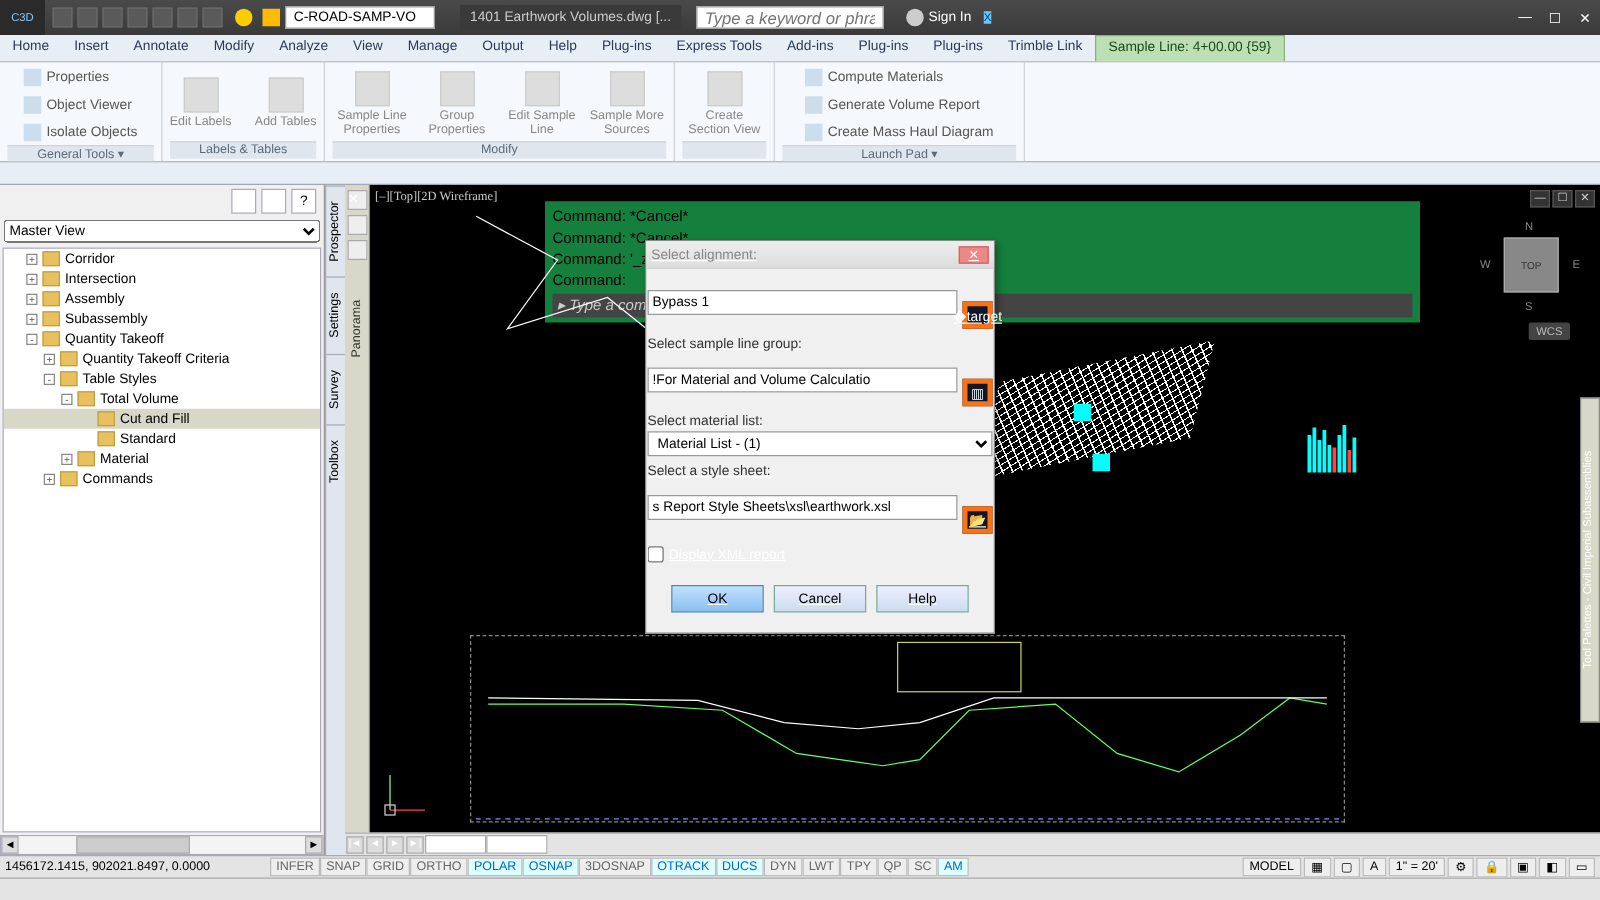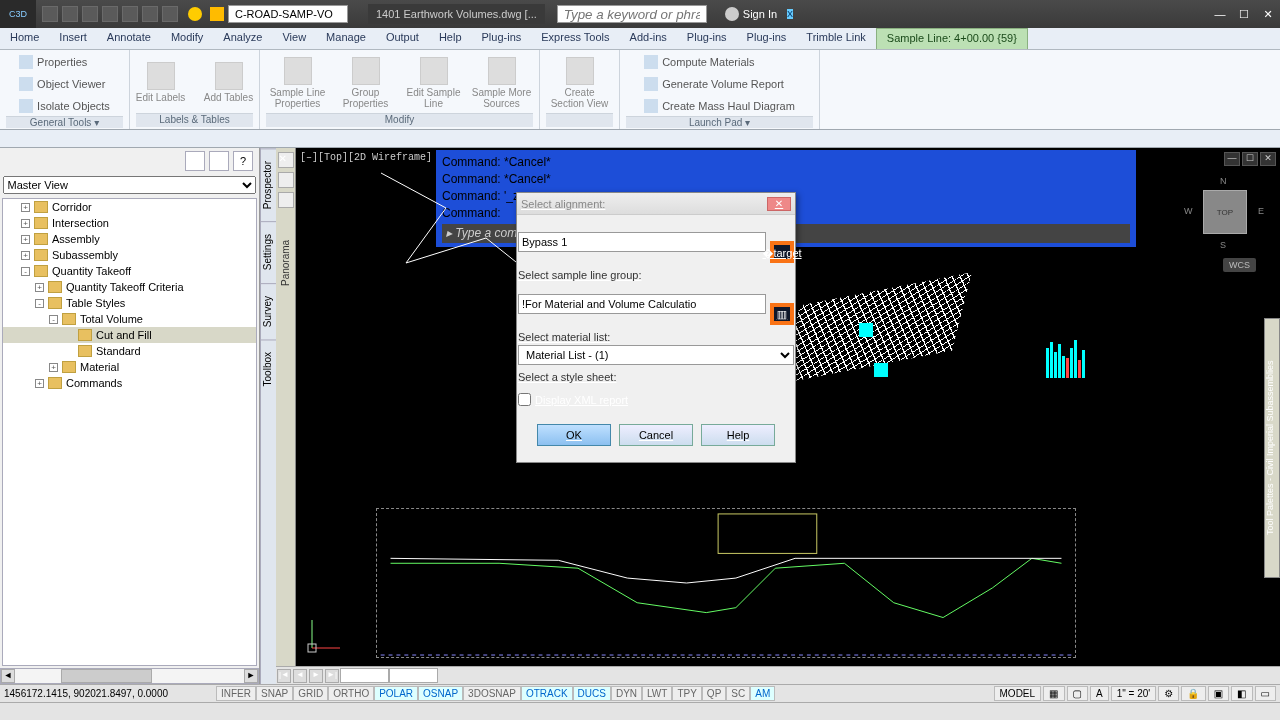--- a/index.html
+++ b/index.html
@@ -51,24 +51,24 @@
 .tree .ic { width:14px;height:12px;background:#e8c060;border:1px solid #c0a040; }
 .ts-tabs { width:16px;background:#e0e6ee;border-left:1px solid #aab;display:flex;flex-direction:column; }
 .ts-tabs span { writing-mode:vertical-rl;transform:rotate(180deg);font-size:10px;padding:12px 1px;border-bottom:1px solid #aab;text-align:center; }
 .hscroll { height:16px;background:#eee;border:1px solid #aab;display:flex;align-items:center; }
 .hscroll .arr{width:14px;height:14px;background:#ddd;border:1px solid #aaa;text-align:center;font-size:9px;}
 .hscroll .track{flex:1;background:#f4f4f4;height:14px;position:relative;}
 .hscroll .thumb{position:absolute;left:20%;width:40%;height:14px;background:#ccc;border:1px solid #aaa;}
 
 
 .draw { flex:1; background:#000; position:relative; color:#fff; }
-.draw .viewlabel { position:absolute;left:4px;top:4px;font-size:10px;color:#ccc;font-family:Liberation Mono, monospace; }
+.draw .viewlabel { position:absolute;left:4px;top:4px;font-size:10px;color:#ccc;font-family:Liberation Serif, serif; }
 .draw .winctrl { position:absolute;right:4px;top:4px;display:flex;gap:2px; }
 .draw .winctrl span{width:16px;height:14px;background:#333;border:1px solid #555;font-size:9px;text-align:center;color:#ccc;}
-.cmd { position:absolute;left:160px;top:2px;width:700px;background:#1d4ed8;color:#000;font-family:monospace;font-size:12px;padding:4px 6px;line-height:17px; }
+.cmd { position:absolute;left:160px;top:13px;width:700px;background:#15803d;color:#000;font-family:monospace;font-size:12px;padding:4px 6px;line-height:17px; }
 .cmd .prompt { background:#444;color:#ccc;font-style:italic;padding:1px 4px;margin-top:2px; }
 .viewcube { position:absolute;right:20px;top:30px;width:70px;height:70px; }
 .viewcube .cube{width:44px;height:44px;background:#888;border:1px solid #aaa;margin:12px auto;display:flex;align-items:center;justify-content:center;font-size:8px;color:#333;}
 .viewcube .dir{position:absolute;font-size:9px;color:#888;}
 .wcs { position:absolute;right:24px;top:110px;background:#444;color:#bbb;font-size:9px;padding:2px 6px;border-radius:2px; }
 .palette-tab { position:absolute;right:0;top:170px;width:16px;height:260px;background:#d8d8c8;border:1px solid #888;writing-mode:vertical-rl;transform:rotate(180deg);font-size:9px;text-align:center;padding:4px 0; }
 
 
 .mesh { position:absolute; left:520px; top:140px; width:160px;height:80px; }
 .mesh::before{content:"";position:absolute;inset:0;background:repeating-linear-gradient(60deg,#fff 0 1px,transparent 1px 6px),repeating-linear-gradient(-30deg,#fff 0 1px,transparent 1px 6px);transform:skewX(-25deg) rotate(-12deg);}
@@ -416,20 +416,24 @@
         <label>Select sample line group:</label>
         <div class="row">
           <input value="!For Material and Volume Calculatio" style="">
           <div class="pick">▥</div>
         </div>
         <label>Select material list:</label>
         <div class="row">
           <select><option>Material List - (1)</option></select>
         </div>
         <label>Select a style sheet:</label>
+        <div class="row">
+          <input value="s Report Style Sheets\xsl\earthwork.xsl" style="">
+          <div class="pick">📂</div>
+        </div>
         <div class="chk">
           <input type="checkbox" style="">
           <span>Display XML report</span>
         </div>
         <div class="btns">
           <button class="primary">OK</button>
           <button>Cancel</button>
           <button>Help</button>
         </div>
       </div>

